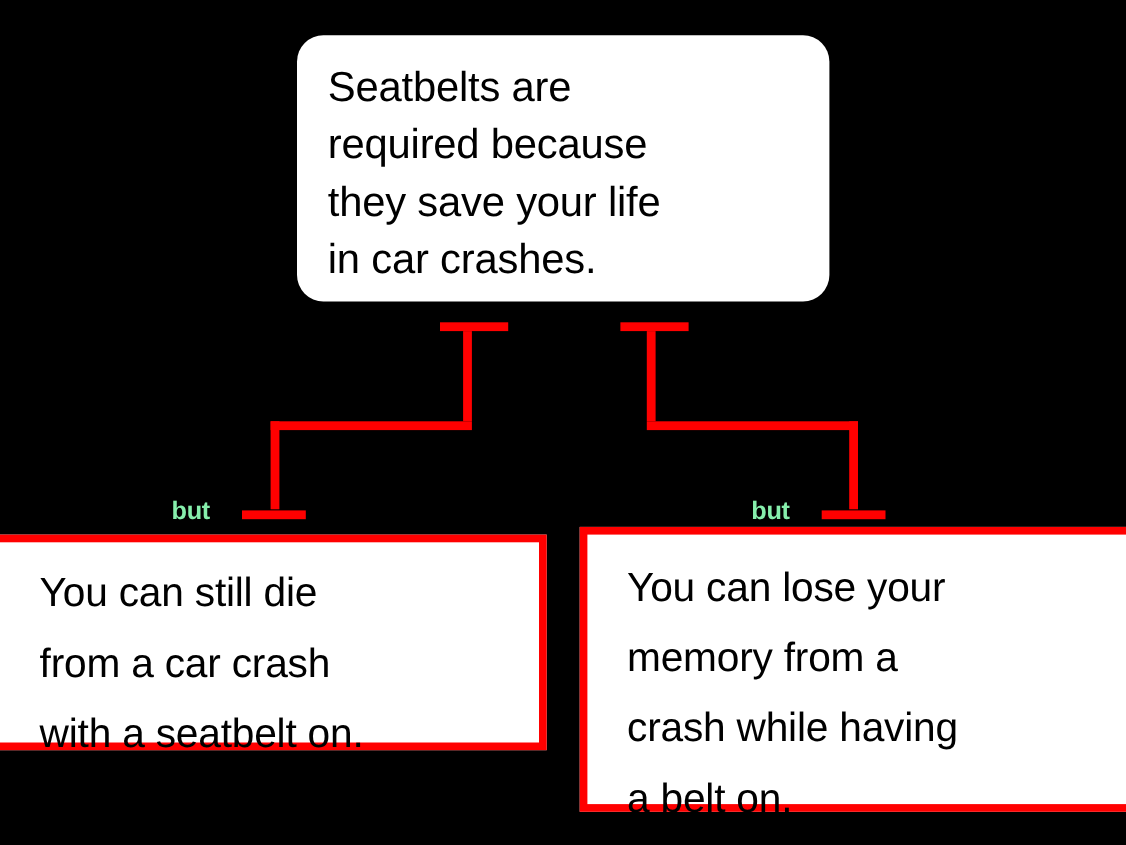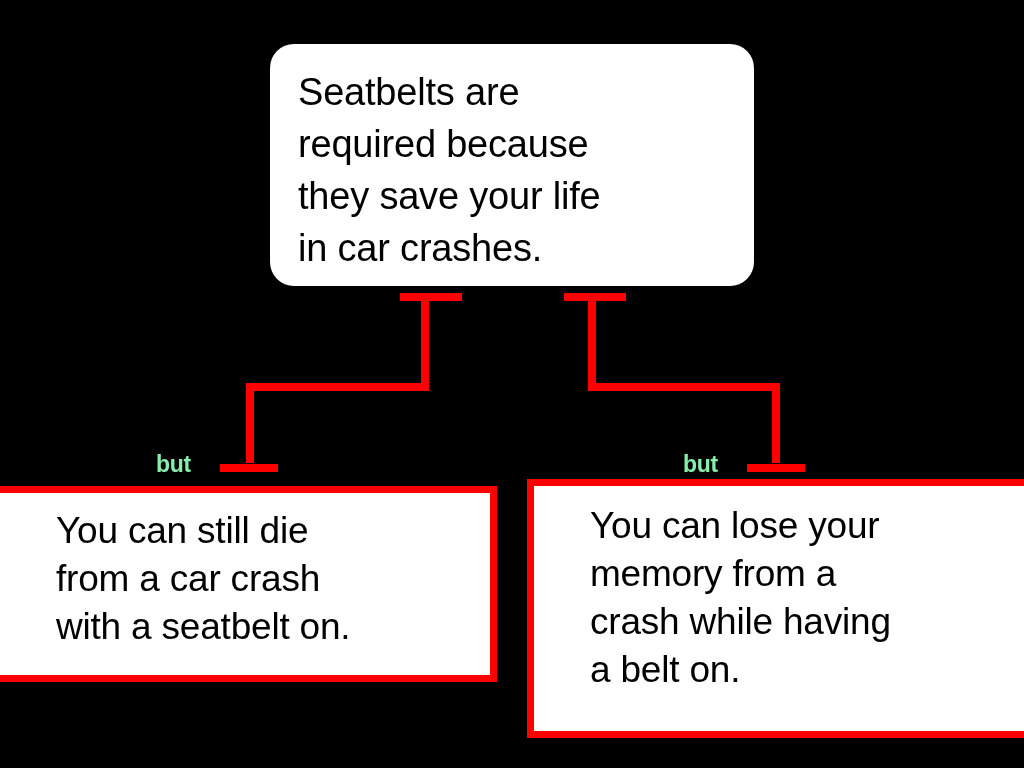--- a/index.html
+++ b/index.html
@@ -13,21 +13,21 @@
     height: 768px;
     background: #000000;
     overflow: hidden;
     font-family: "Liberation Sans", sans-serif;
   }
 
   
   .claim-box {
     position: absolute;
     left: 270px;
-    top: 44px;
+    top: 32px;
     width: 484px;
     height: 242px;
     background: #ffffff;
     border-radius: 24px;
     box-sizing: border-box;
     padding: 22px 26px 0 28px;
   }
   .claim-text {
     font-size: 38px;
     line-height: 52px;
@@ -68,25 +68,24 @@
   }
   .rebuttal-box.right {
     left: 527px;
     top: 479px;
     width: 506px;
     height: 259px;
     padding: 16px 10px 0 36px;
   }
   .rebuttal-text {
     font-size: 37px;
-    line-height: 48px;
+    line-height: 64px;
     color: #000000;
     white-space: pre-line;
     letter-spacing: -0.2px;
-    margin-left: 20px;
   }
 </style>
 </head>
 <body>
 
 <div id="canvas">
 
   <div class="claim-box">
     <div class="claim-text">Seatbelts are
 required because

